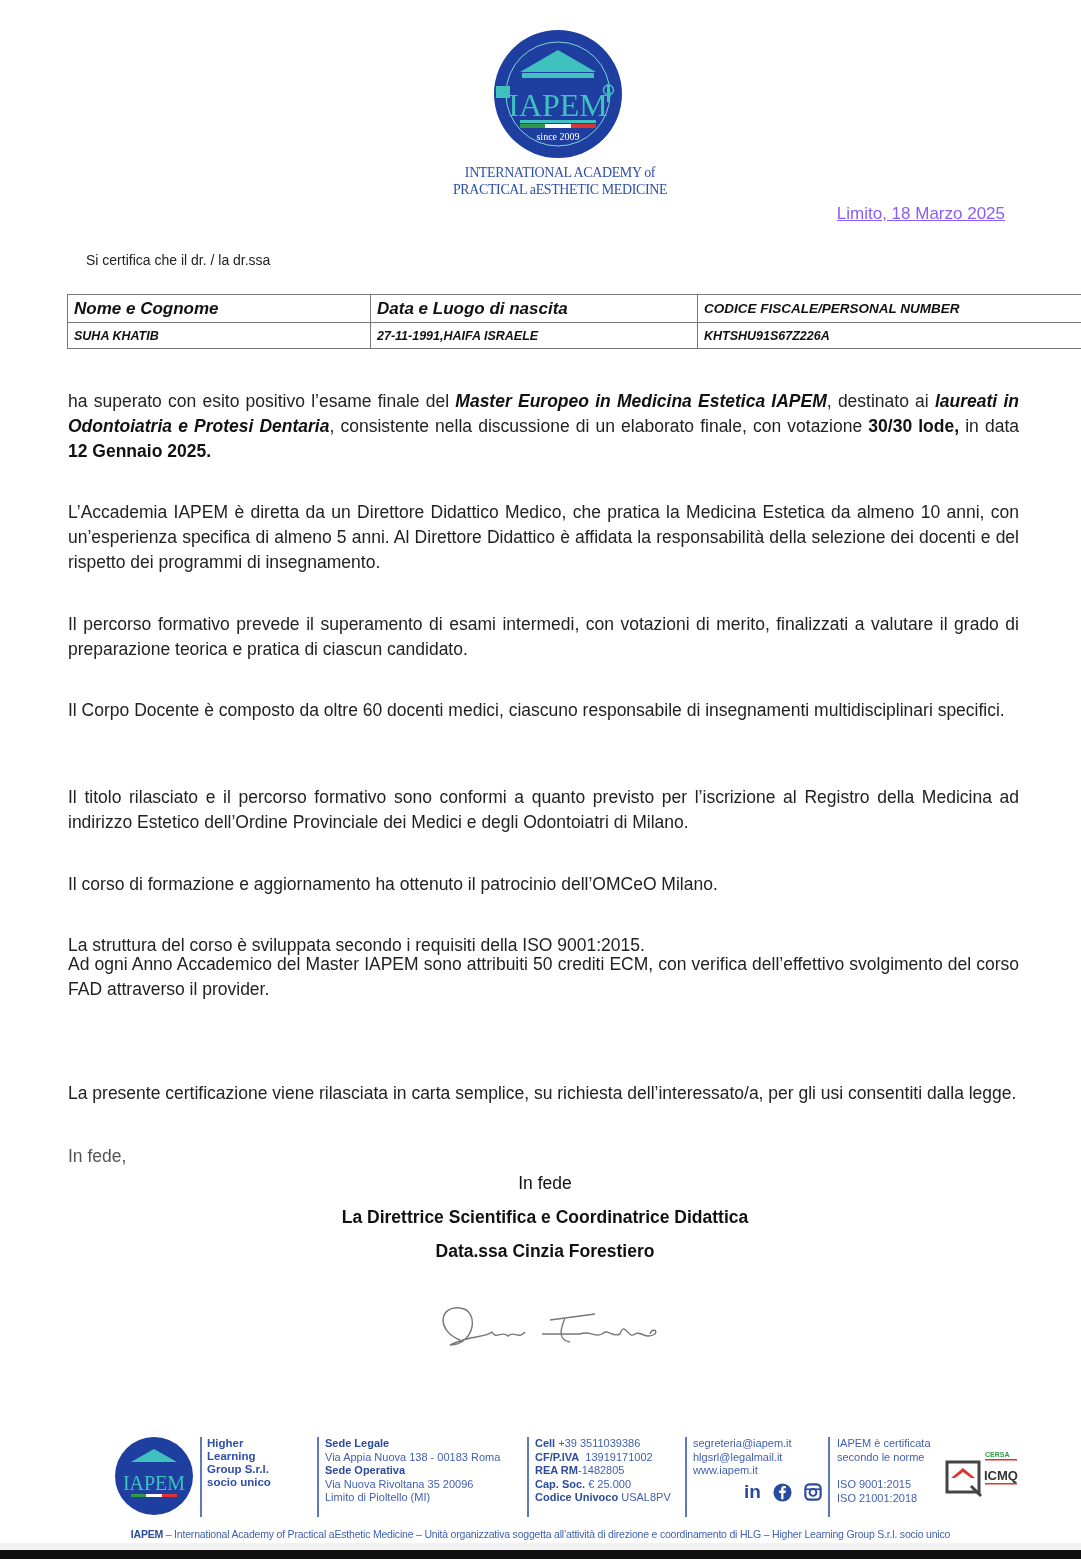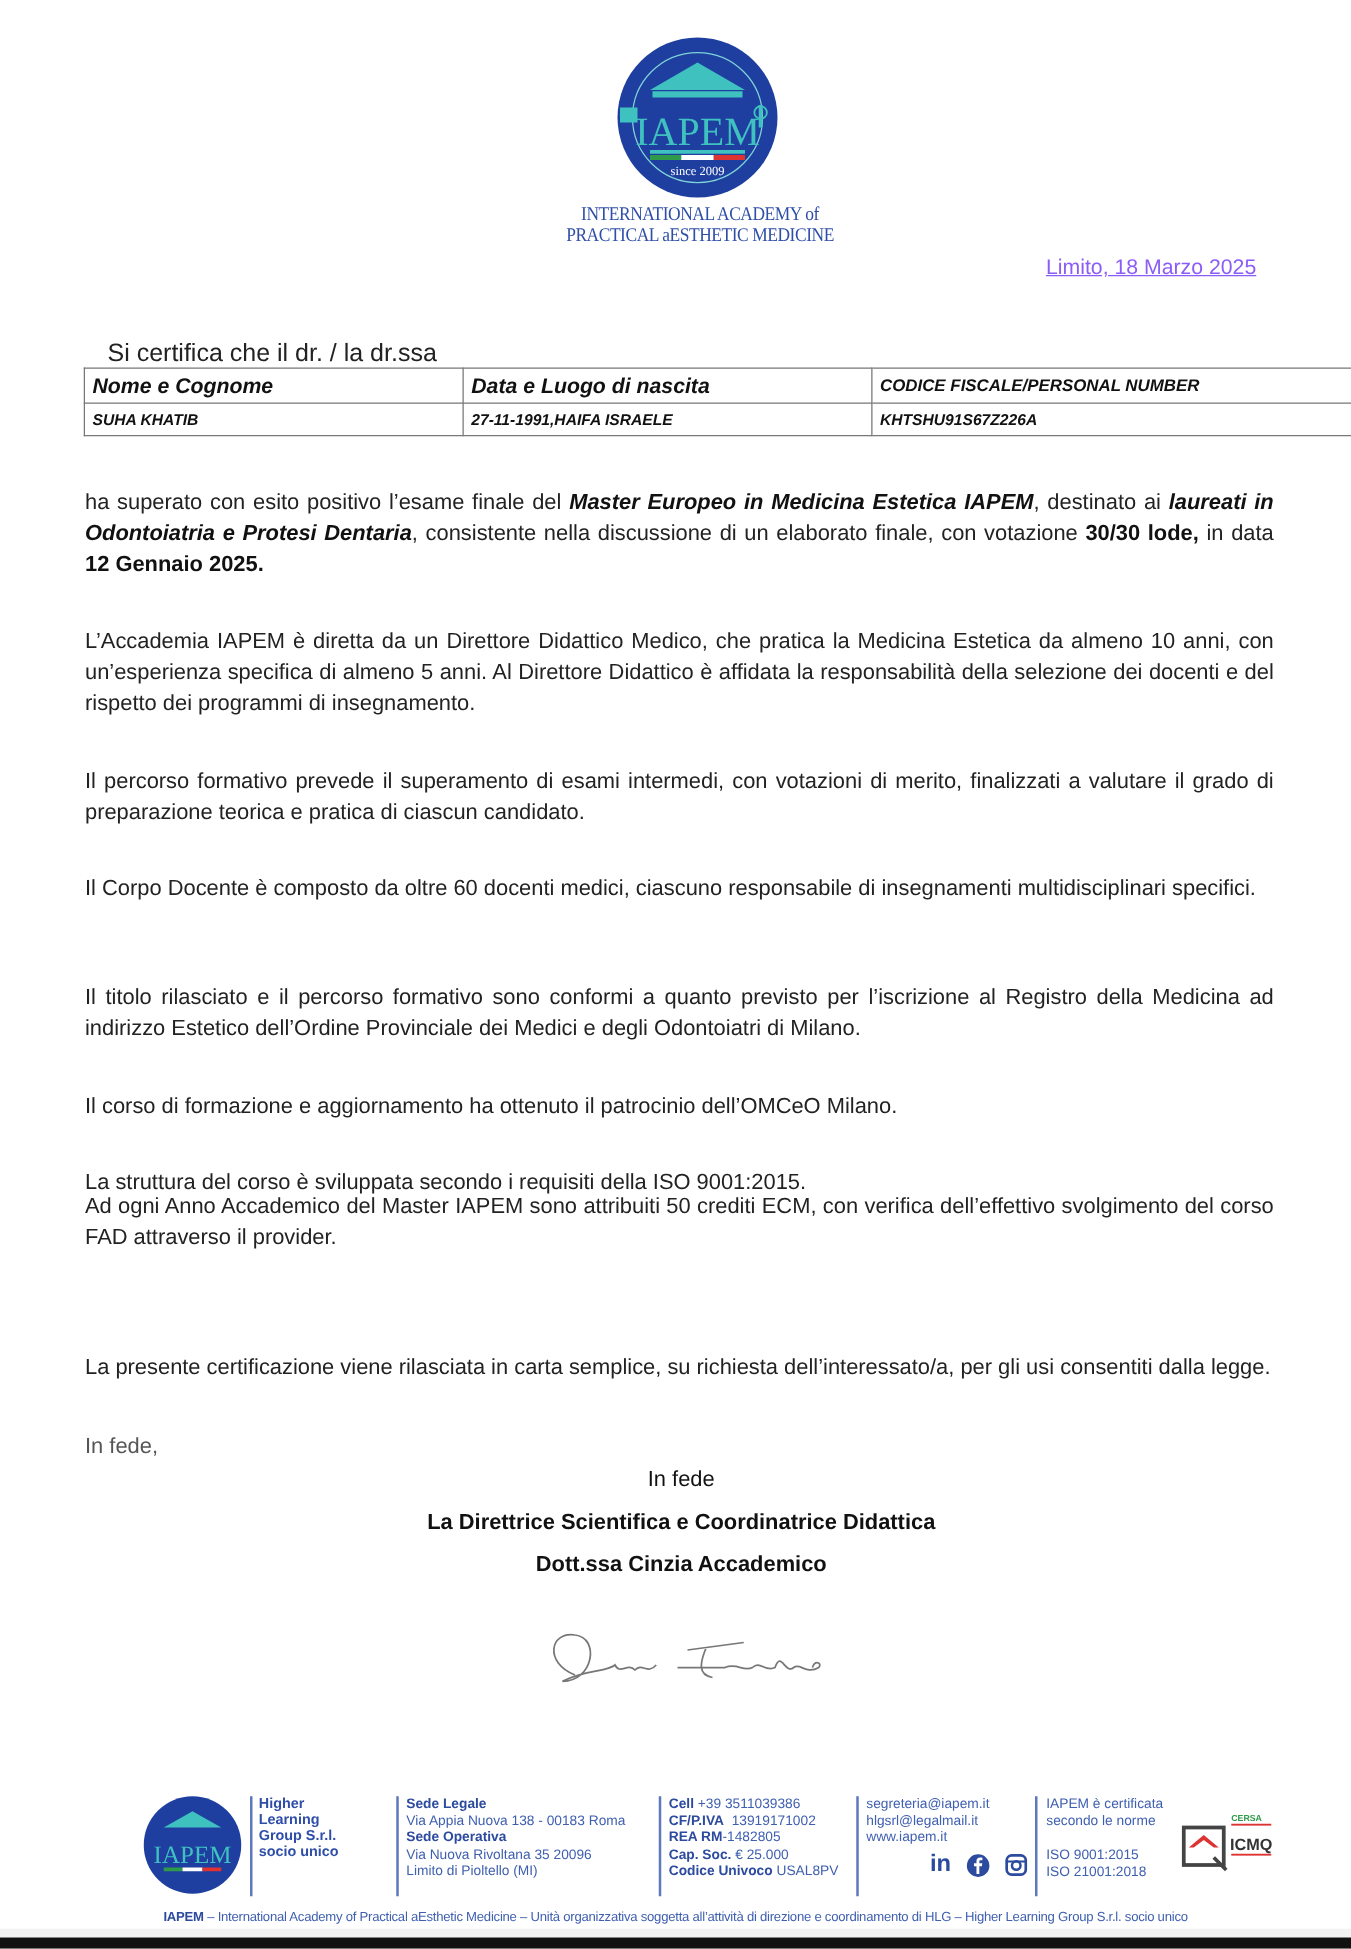--- a/index.html
+++ b/index.html
@@ -10,21 +10,21 @@
     .abs { position: absolute; }
 
     
     .logo-wrap { left: 490px; top: 28px; width: 136px; height: 132px; }
     .logo-sub { left: 400px; top: 163px; width: 320px; text-align: center;
       font-family: "Liberation Serif", serif; color: #2f4ea8; font-size: 15.5px;
       line-height: 17px; letter-spacing: -0.4px; transform: scaleX(0.9); }
 
     .date { right: 76px; top: 204px; font-size: 17px; color: #8b5cf6; text-decoration: underline; }
 
-    .intro { left: 86px; top: 272px; font-size: 20px; color: #222; }
+    .intro { left: 86px; top: 252px; font-size: 14px; color: #222; }
 
     
     table.cert { position: absolute; left: 67px; top: 294px; width: 1066px;
       border-collapse: collapse; }
     table.cert td { border: 1.5px solid #777; padding: 0 6px; vertical-align: middle;
       font-style: italic; font-weight: bold; }
     table.cert tr.h td { height: 27px; font-size: 17px; }
     table.cert tr.h td.small { font-size: 13.5px; }
     table.cert tr.v td { height: 25px; font-size: 12.5px; }
     table.cert td.c1 { width: 290px; }
@@ -114,21 +114,21 @@
 <div class="abs para" style="top:872px;">Il corso di formazione e aggiornamento ha ottenuto il patrocinio dell’OMCeO Milano.</div>
 <div class="abs para" style="top:933px;">La struttura del corso è sviluppata secondo i requisiti della ISO 9001:2015.</div>
 <div class="abs para" style="top:952px;">Ad ogni Anno Accademico del Master IAPEM sono attribuiti 50 crediti ECM, con verifica dell’effettivo svolgimento del corso FAD attraverso il provider.</div>
 <div class="abs para" style="top:1081px;">La presente certificazione viene rilasciata in carta semplice, su richiesta dell’interessato/a, per gli usi consentiti dalla legge.</div>
 
 <div class="abs fede">In fede,</div>
 
 <div class="abs sig-block" style="top:1166px;">
   <div class="sig-line">In fede</div>
   <div class="sig-line b">La Direttrice Scientifica e Coordinatrice Didattica</div>
-  <div class="sig-line b">Dott.ssa Cinzia Accademico</div>
+  <div class="sig-line b">Data.ssa Cinzia Forestiero</div>
 </div>
 <div class="abs signature">
   <svg width="240" height="60" viewBox="0 0 240 60">
     <path d="M30 40 C 5 30, 10 5, 30 8 C 50 10, 45 45, 20 45 C 40 35, 55 38, 62 32 C 66 40, 72 30, 78 36 C 84 30, 88 40, 95 32" fill="none" stroke="#777" stroke-width="1.4"></path>
     <path d="M120 20 L 165 14 M 135 18 C 130 30, 128 40, 140 42 M 112 34 L 150 34 C 160 30, 165 38, 172 34 C 178 28, 182 38, 190 34 C 195 20, 198 40, 205 34 C 210 30, 215 40, 225 34 C 228 30, 222 28, 220 34" fill="none" stroke="#777" stroke-width="1.4"></path>
   </svg>
 </div>
 
 <div class="abs f-logo">
   <svg width="82" height="80" viewBox="0 0 82 80">

